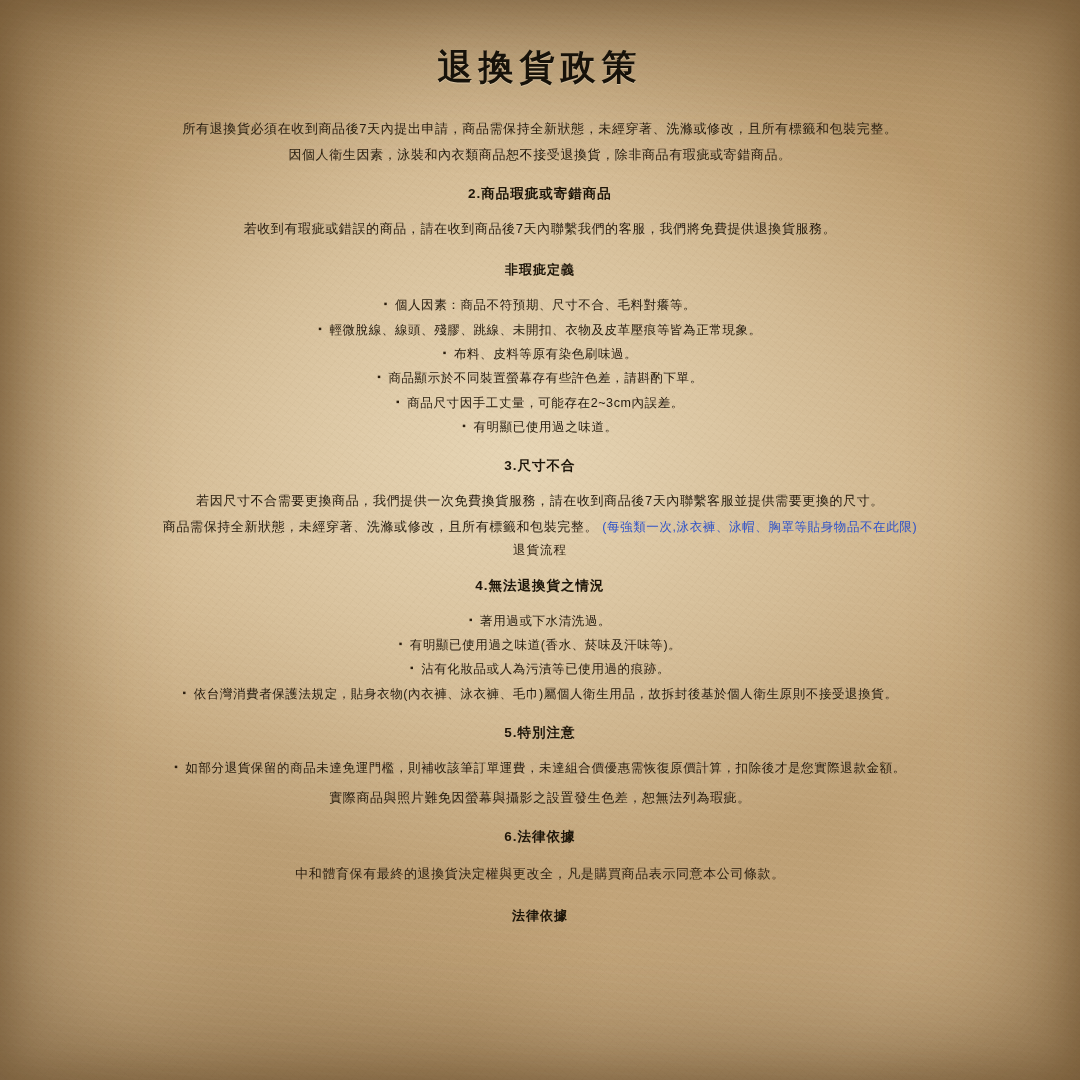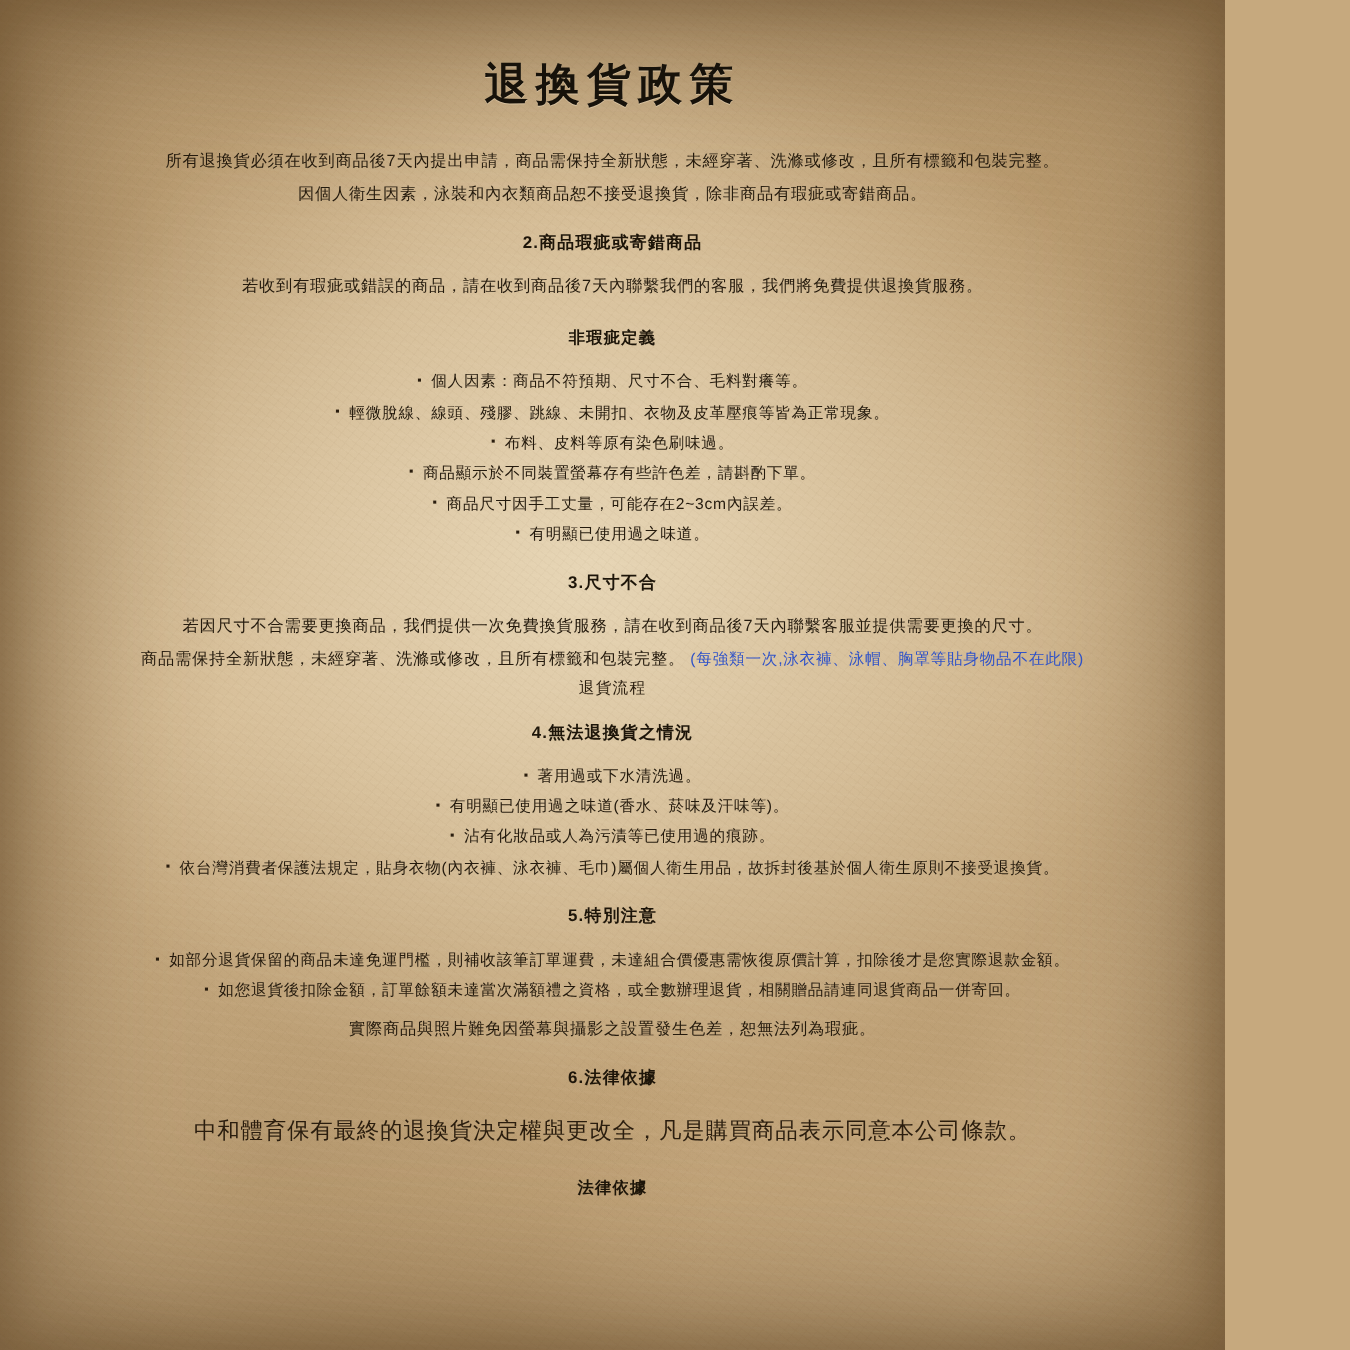--- a/index.html
+++ b/index.html
@@ -10,21 +10,21 @@
     width: 1080px;
     height: 1080px;
     font-family: "Liberation Sans", "DejaVu Sans", sans-serif;
     background-color: #c6a97e;
     overflow: hidden;
   }
 
   
   .page {
     position: relative;
-    width: 980px;
+    width: 1080px;
     height: 1080px;
     box-sizing: border-box;
     background-color: #c8ab80;
     background-image:
       radial-gradient(ellipse 70% 55% at 48% 42%, rgba(233,217,186,0.92) 0%, rgba(226,207,173,0.55) 42%, rgba(193,165,120,0.10) 72%, rgba(150,118,74,0.0) 100%),
       radial-gradient(ellipse 120% 100% at 50% 50%, rgba(255,250,235,0.0) 55%, rgba(105,74,38,0.30) 88%, rgba(70,46,20,0.62) 100%),
       radial-gradient(circle at 12% 18%, rgba(120,88,45,0.22) 0%, rgba(120,88,45,0.0) 28%),
       radial-gradient(circle at 86% 14%, rgba(130,96,50,0.20) 0%, rgba(130,96,50,0.0) 26%),
       radial-gradient(circle at 22% 86%, rgba(110,80,40,0.22) 0%, rgba(110,80,40,0.0) 30%),
       radial-gradient(circle at 78% 78%, rgba(120,88,45,0.18) 0%, rgba(120,88,45,0.0) 28%),
@@ -120,21 +120,21 @@
     color: #2f52c8;
     font-size: 12.5px;
   }
   .flow-label {
     font-size: 12.5px;
     letter-spacing: 1px;
     margin: 2px 0 0 0;
   }
 
   .footer-note {
-    font-size: 18px;
+    font-size: 13px;
     line-height: 1.9;
     letter-spacing: .6px;
     margin: 16px 0 0 0;
     padding: 0 60px;
   }
 </style>
 </head>
 <body>
 
 <div class="page">
@@ -184,21 +184,20 @@
         <li>有明顯已使用過之味道(香水、菸味及汗味等)。</li>
         <li>沾有化妝品或人為污漬等已使用過的痕跡。</li>
         <li>依台灣消費者保護法規定，貼身衣物(內衣褲、泳衣褲、毛巾)屬個人衛生用品，故拆封後基於個人衛生原則不接受退換貨。</li>
       </ul>
     </div>
 
     <div class="section">
       <div class="sec-heading">5.特別注意</div>
       <ul class="bullets">
         <li>如部分退貨保留的商品未達免運門檻，則補收該筆訂單運費，未達組合價優惠需恢復原價計算，扣除後才是您實際退款金額。</li>
-        <li>如您退貨後扣除金額，訂單餘額未達當次滿額禮之資格，或全數辦理退貨，相關贈品請連同退貨商品一併寄回。</li>
       </ul>
       <p class="para">實際商品與照片難免因螢幕與攝影之設置發生色差，恕無法列為瑕疵。</p>
     </div>
 
     <div class="section">
       <div class="sec-heading">6.法律依據</div>
       <p class="footer-note">中和體育保有最終的退換貨決定權與更改全，凡是購買商品表示同意本公司條款。</p>
     </div>
 
     <div class="section">

